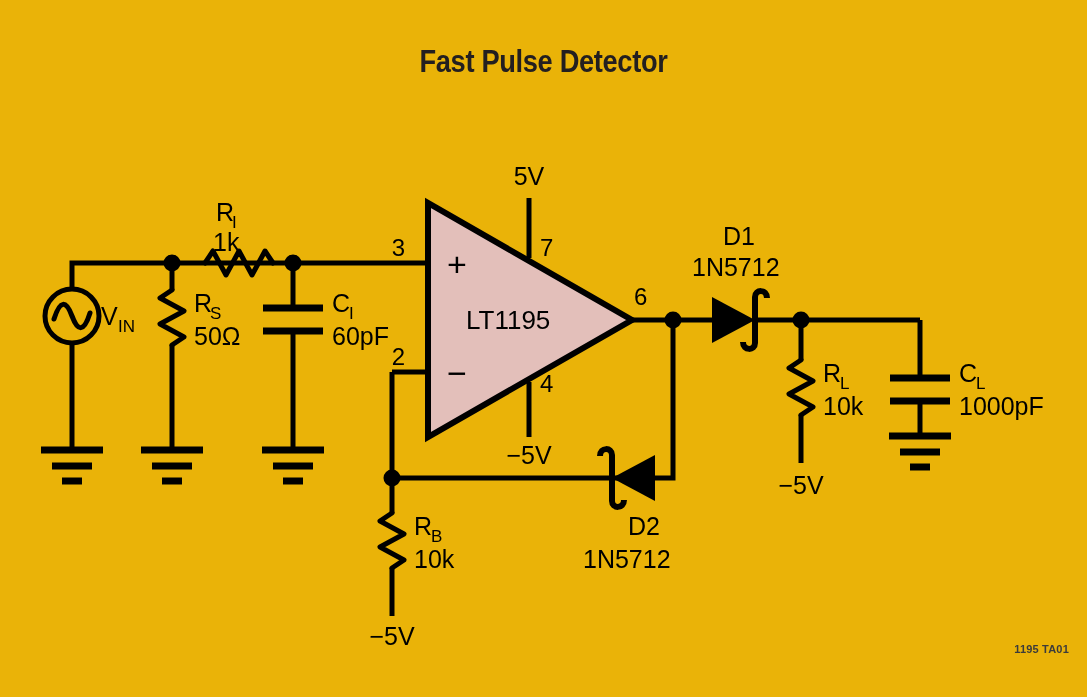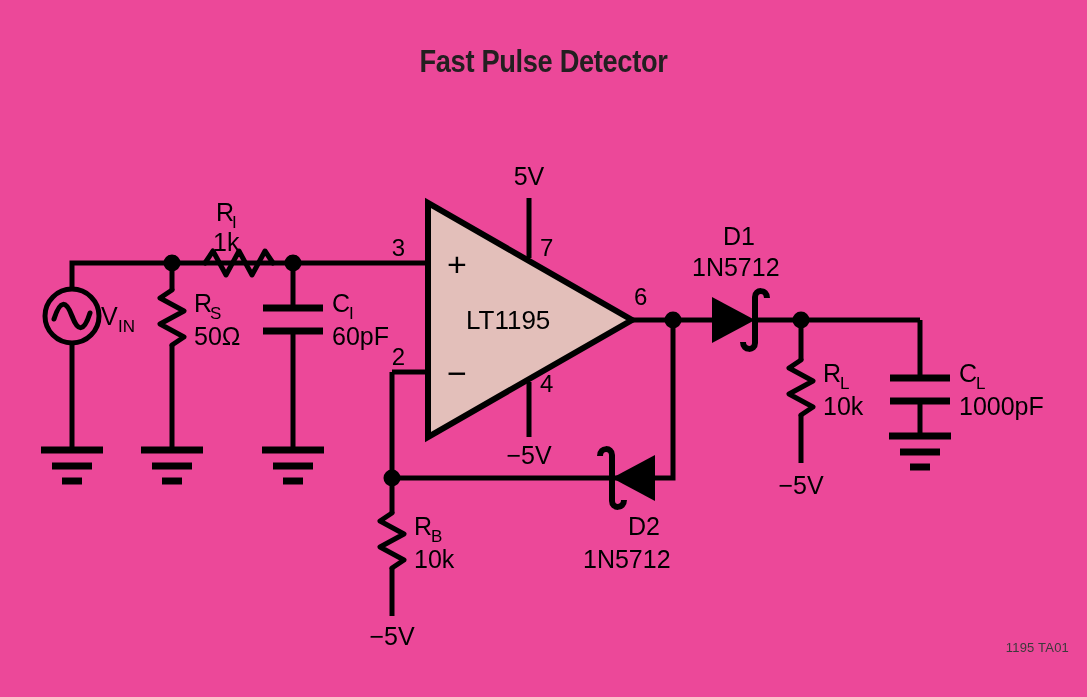--- a/index.html
+++ b/index.html
@@ -10,44 +10,45 @@
   body {
     width: 1087px;
     height: 697px;
     overflow: hidden;
     font-family: "Liberation Sans", sans-serif;
   }
   #root {
     position: relative;
     width: 1087px;
     height: 697px;
-    background: #ec4899;
+    background: #eab308;
   }
   #title {
     position: absolute;
     left: 0;
     top: 44px;
     width: 1087px;
     text-align: center;
     font-family: "Liberation Sans", sans-serif;
     font-weight: bold;
     font-size: 31px;
     letter-spacing: -0.4px;
     color: #231f20;
     transform: scaleX(0.88);
     transform-origin: center top;
   }
   #footer {
     position: absolute;
     right: 18px;
     bottom: 42px;
     font-family: "Liberation Sans", sans-serif;
-    font-size: 13px;
+    font-size: 11px;
     color: #3b3b3b;
     letter-spacing: 0.2px;
+    font-weight: bold;
   }
   svg#schematic {
     position: absolute;
     left: 0;
     top: 0;
   }
   .lbl {
     font-family: "Liberation Sans", sans-serif;
     font-size: 25px;
     fill: #000000;

